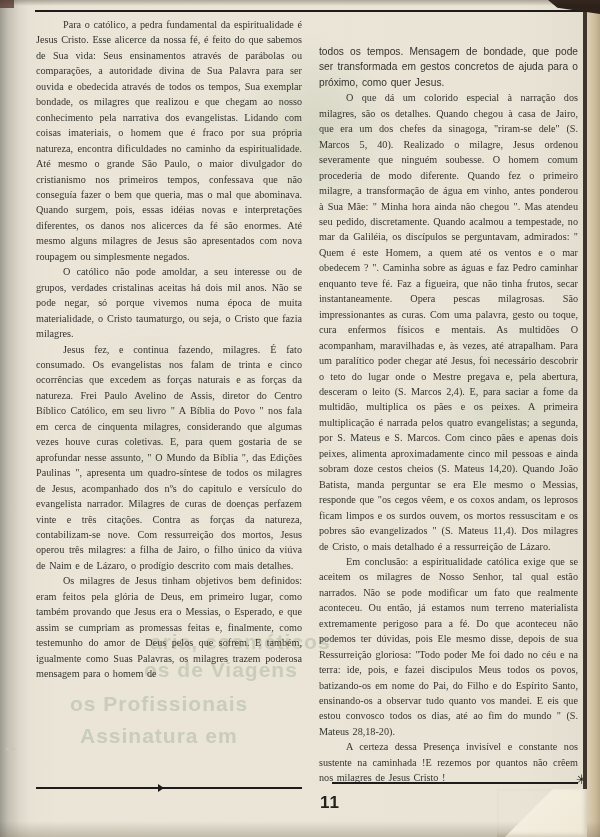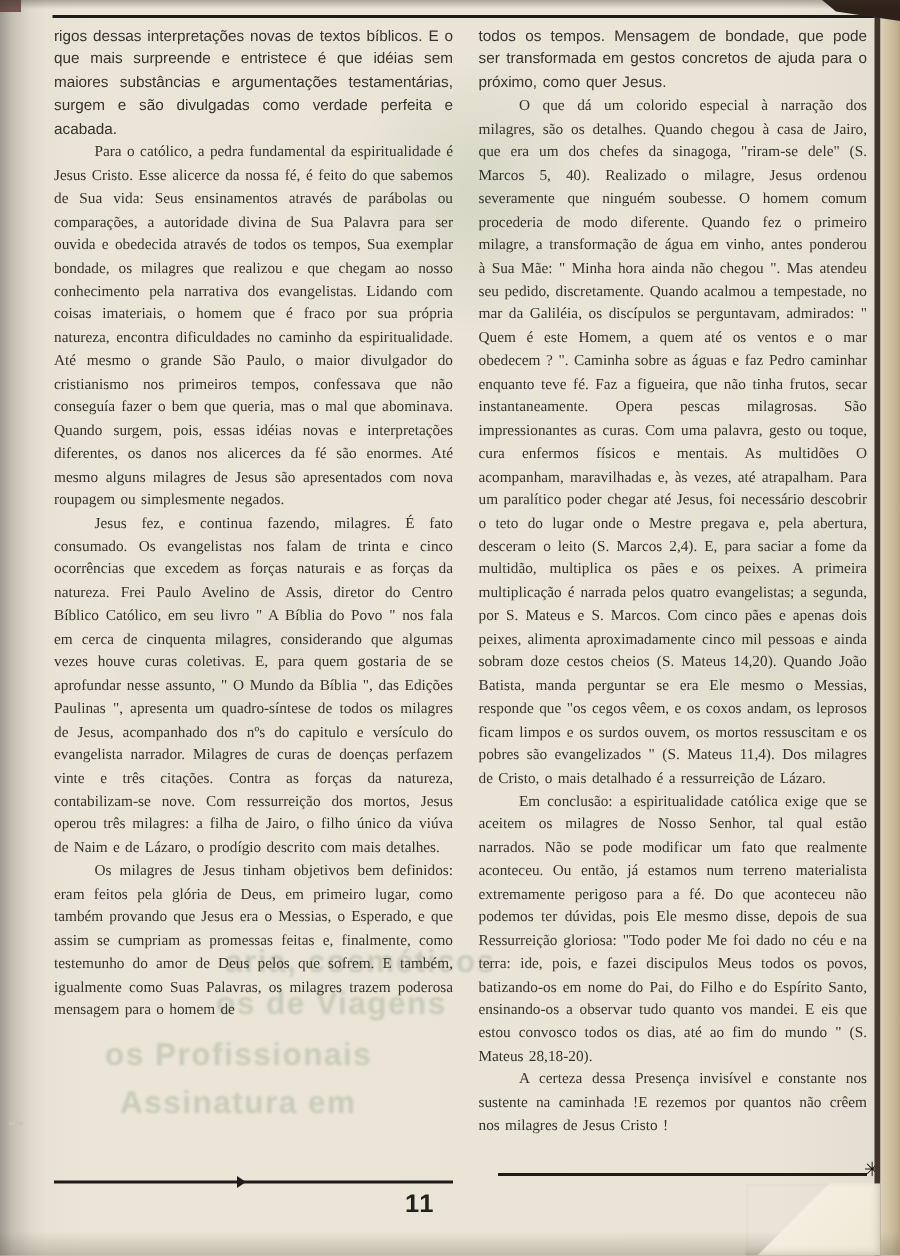--- a/index.html
+++ b/index.html
@@ -22,28 +22,28 @@
   .scratch{position:absolute;left:6px;top:748px;width:9px;height:2px;background:#c9c4b8;}
   .scratch:after{content:"";position:absolute;left:4px;top:-4px;width:2px;height:9px;background:#c9c4b8;}
 
   
   .top-rule{position:absolute;left:35px;top:10px;width:548px;height:2px;background:#1d1c1a;}
   .rule-left{position:absolute;left:36px;top:787px;width:266px;height:2px;background:#1d1c1a;}
   .rule-left .arrow{position:absolute;left:122px;top:-3px;width:0;height:0;
         border-left:6px solid #1d1c1a;border-top:4px solid transparent;border-bottom:4px solid transparent;}
   .rule-right{position:absolute;left:332px;top:782px;width:246px;height:2px;background:#1d1c1a;}
   .footer-mark{position:absolute;left:576px;top:772px;font-size:13px;color:#151411;}
-  .page-number{position:absolute;left:270px;top:793px;width:70px;text-align:left;
+  .page-number{position:absolute;left:270px;top:793px;width:70px;text-align:right;
         font-size:17px;font-weight:bold;color:#22211e;letter-spacing:1px;}
 
   
   .col{position:absolute;top:17px;color:#34332e;font-size:10.2px;line-height:15.45px;
         text-align:justify;word-spacing:1px;}
   .col-left{left:36px;width:266px;height:764px;}
-  .col-right{left:319px;width:259px;height:764px;}
+  .col-right{left:319px;width:259px;height:764px;margin-top:27px;}
   .col p{margin:0;}
   .col p.indent{text-indent:27px;font-family:Liberation Serif, serif;}
 
   
   .ghost{position:absolute;color:rgba(125,150,115,.30);font-weight:bold;font-size:21px;
         letter-spacing:1px;filter:blur(.6px);pointer-events:none;}
   .g0{left:150px;top:630px;}
   .g1{left:144px;top:658px;}
   .g2{left:70px;top:692px;text-align:center;}
   .g3{left:80px;top:724px;text-align:center;}
@@ -63,22 +63,22 @@
   <div id="ghosts">
       <div class="ghost g0">aria, cosméticos</div>
       <div class="ghost g1">os de Viagens</div>
       <div class="ghost g2">os Profissionais</div>
       <div class="ghost g3">Assinatura em</div>
     </div>
 
   <div class="top-rule"></div>
 
   <div class="col col-left" id="col-left">
-      <p class="">rigos dessas interpretações novas de textos bíblicos. E o que mais surpreende e entristece é que idéias sem maiores substâncias e argumentações testamentárias, surgem e são divulgadas como verdade perfeita e  acabada.</p>
       <p class="indent">Para o católico, a pedra fundamental da espiritualidade é Jesus Cristo. Esse alicerce da nossa fé, é feito do que sabemos de Sua vida: Seus ensinamentos através de parábolas ou comparações, a autoridade divina de Sua Palavra para ser ouvida e obedecida através de todos os tempos, Sua exemplar bondade, os milagres que realizou e que chegam ao nosso conhecimento pela narrativa dos evangelistas. Lidando com coisas imateriais, o homem que é fraco por sua própria natureza, encontra dificuldades no caminho da espiritualidade. Até mesmo o grande São Paulo, o maior divulgador do cristianismo nos primeiros tempos, confessava que não conseguía fazer o bem que queria, mas o mal que abominava. Quando surgem, pois, essas idéias novas e interpretações diferentes, os danos nos alicerces da fé são enormes. Até mesmo alguns milagres de Jesus são apresentados com nova roupagem ou simplesmente negados.</p>
+      <p class="indent">O católico não pode amoldar, a seu interesse ou de grupos, verdades cristalinas aceitas há dois mil anos. Não se pode negar, só porque vivemos numa época de muita materialidade, o Cristo taumaturgo, ou seja, o Cristo que fazia milagres.</p>
       <p class="indent">Jesus fez, e continua fazendo, milagres. É fato consumado. Os evangelistas nos falam de trinta e cinco ocorrências que excedem as forças naturais e as forças da natureza. Frei Paulo Avelino de Assis, diretor do Centro Bíblico Católico, em seu livro " A Bíblia do Povo " nos fala em cerca de cinquenta milagres, considerando que algumas vezes houve curas coletivas. E, para quem gostaria de se aprofundar nesse assunto, " O Mundo da Bíblia ", das Edições Paulinas ", apresenta um quadro-síntese de todos os milagres de Jesus, acompanhado dos nºs do capitulo e versículo do evangelista narrador. Milagres de curas de doenças perfazem vinte e três citações. Contra as forças da natureza, contabilizam-se nove. Com ressurreição dos mortos, Jesus operou três milagres: a filha de Jairo, o filho único da viúva de Naim e de Lázaro, o prodígio descrito com mais detalhes.</p>
       <p class="indent">Os milagres de Jesus tinham objetivos bem definidos: eram feitos pela glória de Deus, em primeiro lugar, como também provando que Jesus era o Messias, o Esperado, e que assim se cumpriam as promessas feitas e, finalmente, como testemunho do amor de Deus pelos que sofrem. E também, igualmente como Suas Palavras, os milagres trazem poderosa mensagem para o homem de</p>
     </div>
   <div class="col col-right" id="col-right">
       <p class="">todos os tempos. Mensagem de bondade, que pode ser transformada em gestos concretos de ajuda para o próximo, como quer Jesus.</p>
       <p class="indent">O que dá um colorido especial à narração dos milagres, são os detalhes. Quando chegou à casa de Jairo, que era um dos chefes da sinagoga, "riram-se dele" (S. Marcos 5, 40). Realizado o milagre, Jesus ordenou severamente que ninguém soubesse. O homem comum procederia de modo diferente. Quando fez o primeiro milagre, a transformação de água em vinho, antes ponderou à Sua Mãe: " Minha hora ainda não chegou ". Mas atendeu seu pedido, discretamente. Quando acalmou a tempestade, no mar da Galiléia, os discípulos se perguntavam, admirados: " Quem é este Homem, a quem até os ventos e o mar obedecem ? ". Caminha sobre as águas e faz Pedro caminhar enquanto teve fé. Faz a figueira, que não tinha frutos, secar instantaneamente. Opera pescas milagrosas. São impressionantes as curas. Com uma palavra, gesto ou toque, cura enfermos físicos e mentais. As multidões O acompanham, maravilhadas e, às vezes, até atrapalham. Para um paralítico poder chegar até Jesus, foi necessário descobrir o teto do lugar onde o Mestre pregava e, pela abertura, desceram o leito (S. Marcos 2,4). E, para saciar a fome da multidão, multiplica os pães e os peixes. A primeira multiplicação é narrada pelos quatro evangelistas; a segunda, por S. Mateus e S. Marcos. Com cinco pães e apenas dois peixes, alimenta aproximadamente cinco mil pessoas e ainda sobram doze cestos cheios (S. Mateus 14,20). Quando João Batista, manda perguntar se era Ele mesmo o Messias, responde que "os cegos vêem, e os coxos andam, os leprosos ficam limpos e os surdos ouvem, os mortos ressuscitam e os pobres são evangelizados " (S. Mateus 11,4). Dos milagres de Cristo, o mais detalhado é a ressurreição de Lázaro.</p>
       <p class="indent">Em conclusão: a espiritualidade católica exige que se aceitem os milagres de Nosso Senhor, tal qual estão narrados. Não se pode modificar um fato que realmente aconteceu. Ou então, já estamos num terreno materialista extremamente perigoso para a fé. Do que  aconteceu não podemos ter dúvidas, pois Ele mesmo disse, depois de sua Ressurreição gloriosa: "Todo poder Me foi dado no céu e na terra: ide, pois, e fazei discipulos Meus todos os povos, batizando-os em nome do Pai, do Filho e do Espírito Santo, ensinando-os a observar tudo quanto vos mandei. E eis que estou convosco todos os dias, até ao fim do mundo " (S. Mateus 28,18-20).</p>
       <p class="indent">A certeza dessa Presença invisível e constante nos sustente na caminhada !E rezemos por quantos não crêem nos milagres de Jesus Cristo !</p>
     </div>
 

